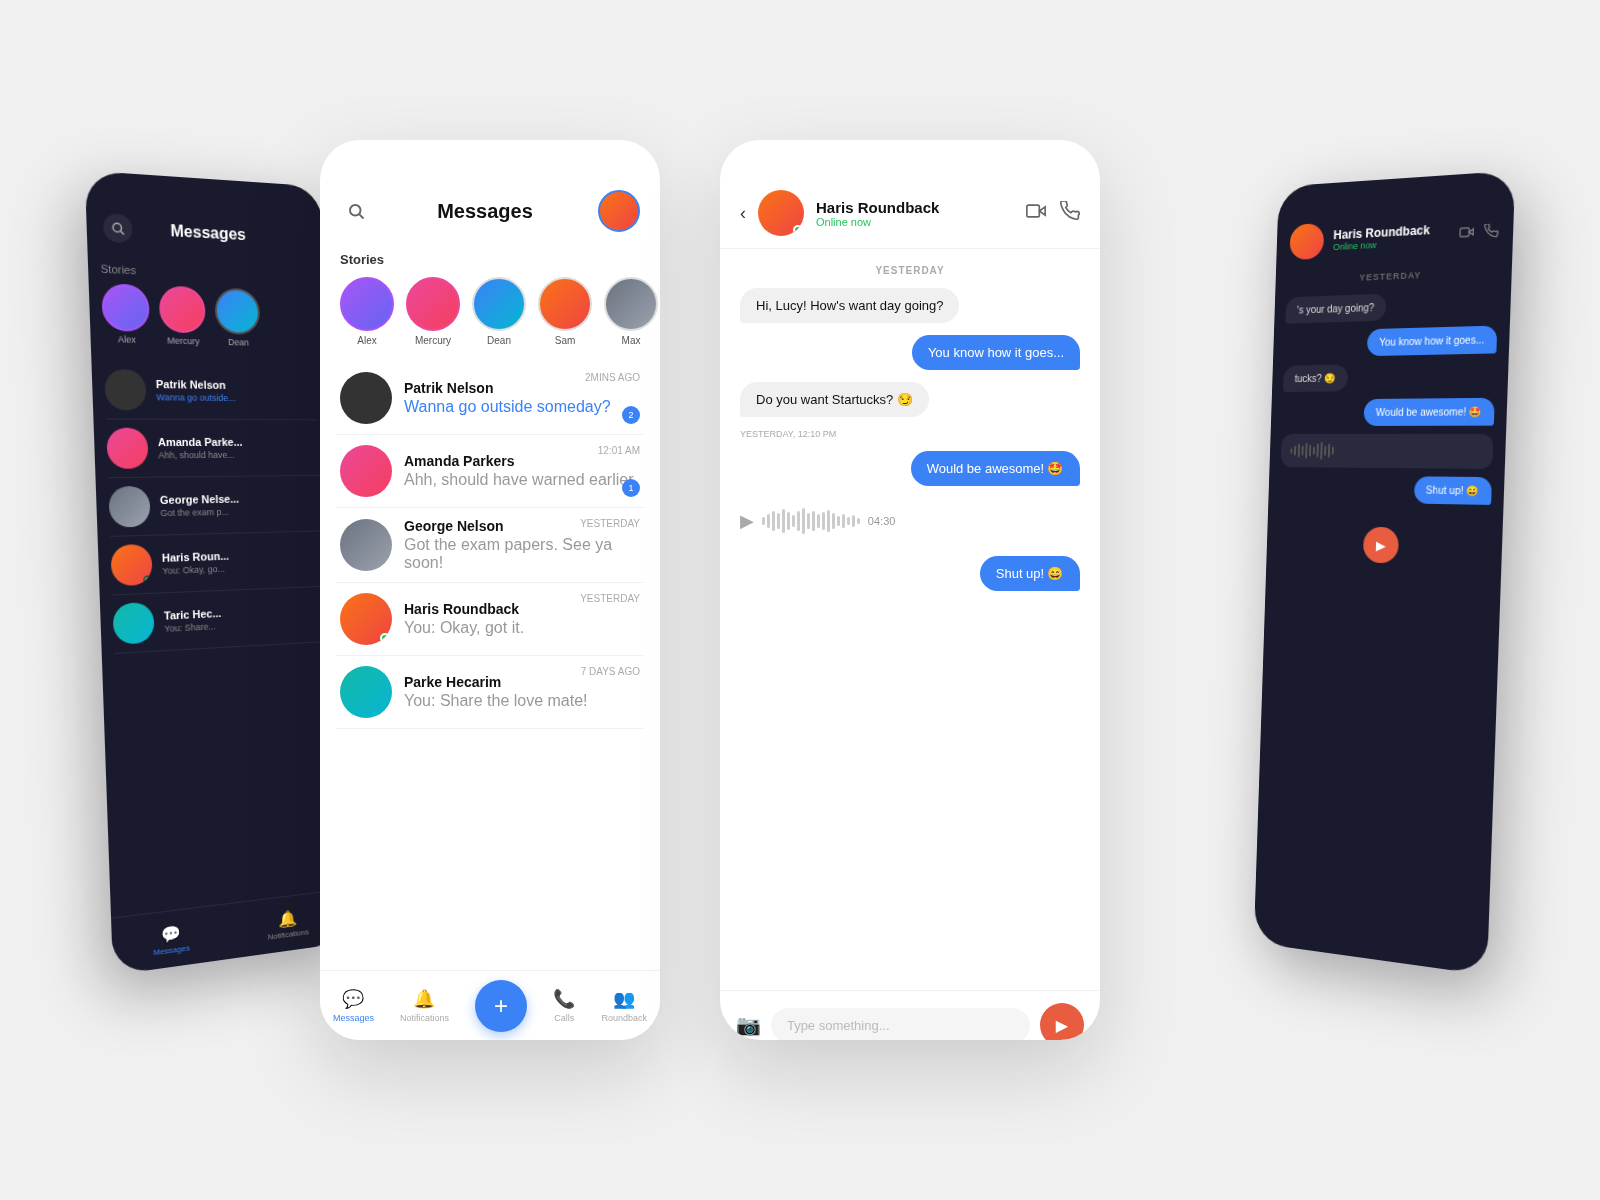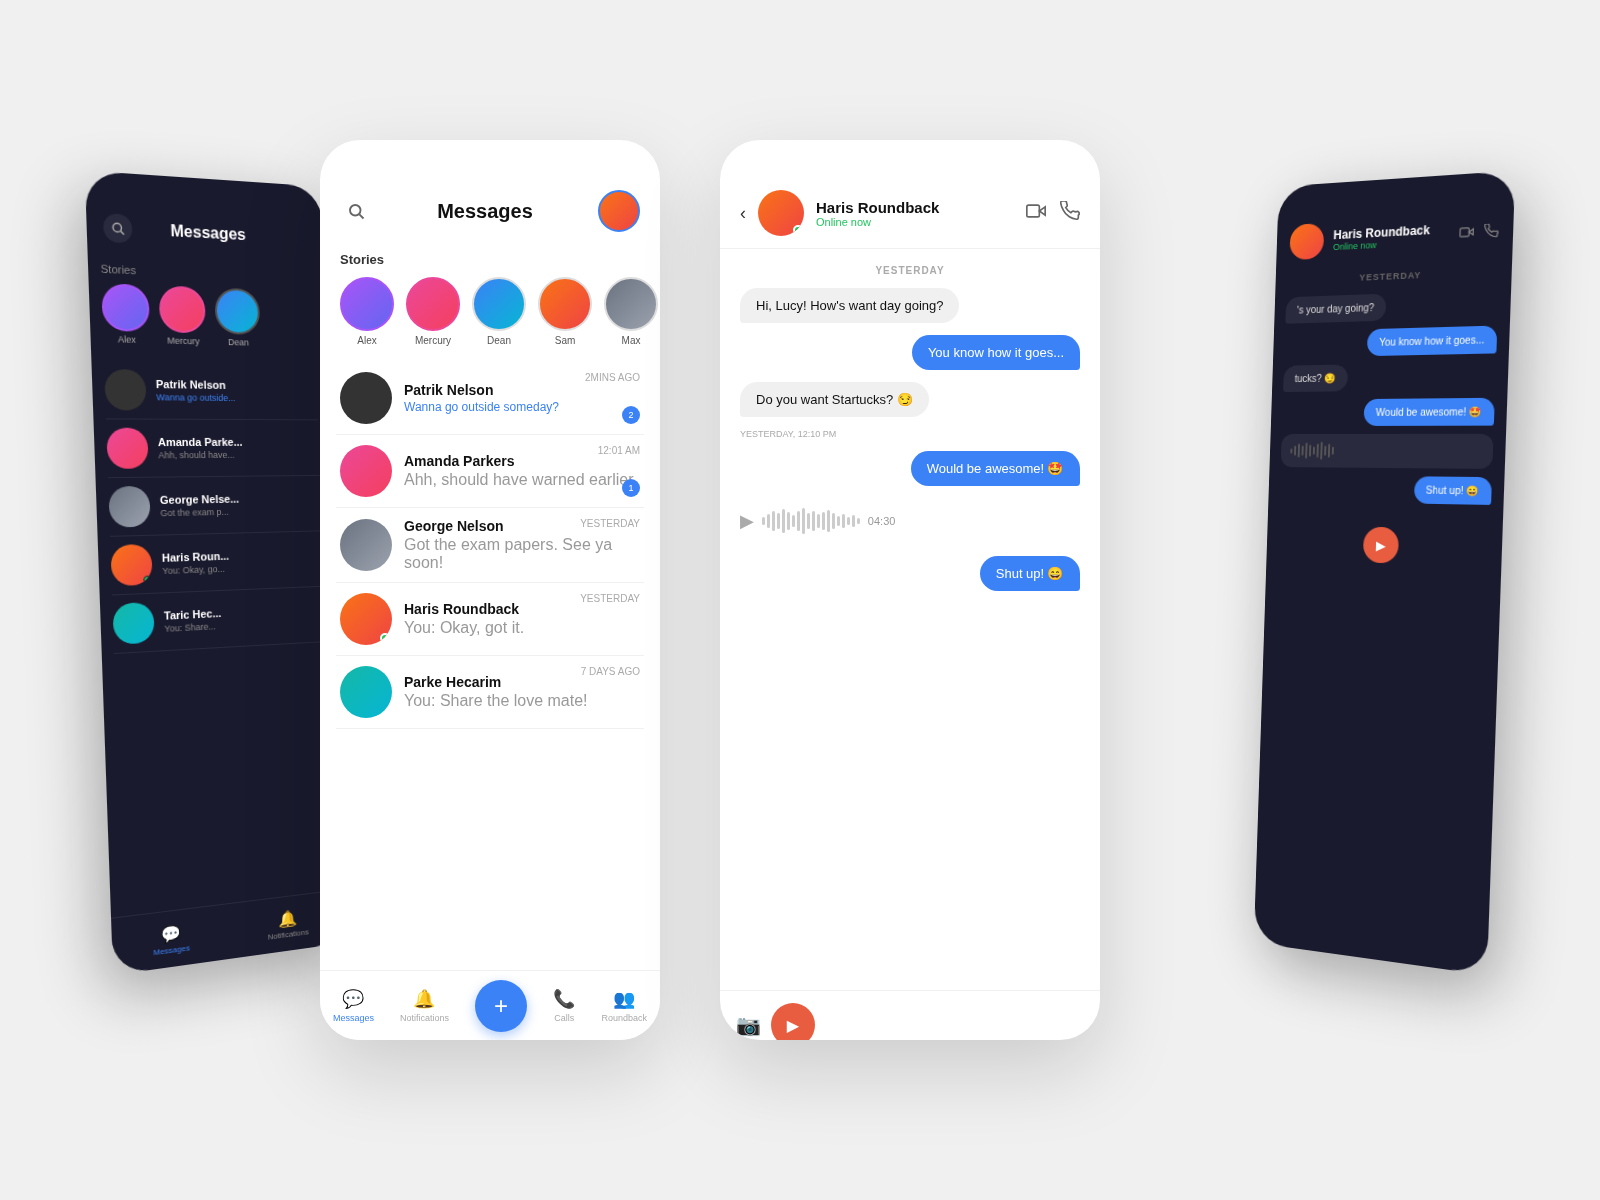--- a/index.html
+++ b/index.html
@@ -119,21 +119,21 @@
     .p2-stories-label { font-size: 13px; font-weight: 600; color: #333; margin-bottom: 10px; }
     .p2-story-row { display: flex; gap: 12px; }
     .p2-story-item { display: flex; flex-direction: column; align-items: center; }
     .p2-story-avatar { width: 54px; height: 54px; border-radius: 50%; background: #ddd; border: 2px solid #ddd; overflow: hidden; }
     .p2-story-name { font-size: 10px; color: #555; margin-top: 4px; }
     .p2-contacts { padding: 0 16px; margin-top: 8px; }
     .p2-contact { display: flex; align-items: center; gap: 12px; padding: 10px 4px; border-bottom: 1px solid #f0f0f0; position: relative; }
     .p2-contact-avatar { width: 52px; height: 52px; border-radius: 50%; background: #ccc; flex-shrink: 0; overflow: hidden; position: relative; }
     .p2-contact-info { flex: 1; }
     .p2-contact-name { font-size: 14px; font-weight: 700; color: #111; }
-    .p2-contact-msg { font-size: 12px; color: #3b82f6; margin-top: 2px; }
+    .p2-contact-msg { font-size: 16px; color: #3b82f6; margin-top: 2px; }
     .p2-contact-msg-gray { font-size: 16px; color: #999; margin-top: 2px; }
     .p2-contact-time { font-size: 10px; color: #aaa; position: absolute; top: 10px; right: 4px; }
     .p2-badge { width: 18px; height: 18px; background: #3b82f6; border-radius: 50%; color: #fff; font-size: 9px; display: flex; align-items: center; justify-content: center; position: absolute; bottom: 10px; right: 4px; }
     .p2-online-dot { width: 10px; height: 10px; background: #22c55e; border-radius: 50%; position: absolute; bottom: 2px; right: 2px; border: 2px solid #fff; }
     .p2-bottom-nav { position: absolute; bottom: 0; left: 0; right: 0; height: 70px; background: #fff; display: flex; align-items: center; justify-content: space-around; border-top: 1px solid #f0f0f0; }
     .p2-nav-item { display: flex; flex-direction: column; align-items: center; gap: 3px; }
     .p2-nav-icon { font-size: 18px; color: #3b82f6; }
     .p2-nav-icon-gray { font-size: 18px; color: #aaa; }
     .p2-nav-label { font-size: 9px; color: #3b82f6; }
     .p2-nav-label-gray { font-size: 9px; color: #aaa; }
@@ -445,20 +445,21 @@
             <div class="p3-bar" style="height:8px"></div>
             <div class="p3-bar" style="height:12px"></div>
             <div class="p3-bar" style="height:6px"></div>
           </div>
           <span class="p3-audio-time">04:30</span>
         </div>
         <div class="p3-msg-sent">Shut up! 😄</div>
       </div>
       <div class="p3-input-area">
         <div class="p3-camera-icon">📷</div>
+        <div class="p3-text-input" style="color:#bbb">Type something...</div>
         <div class="p3-send-btn">▶</div>
       </div>
     </div>
   </div>
 
   <div class="phone4">
     <div class="p4-header">
       <div class="p4-contact-avatar av-orange"></div>
       <div class="p4-contact-info">
         <div class="p4-contact-name">Haris Roundback</div>

